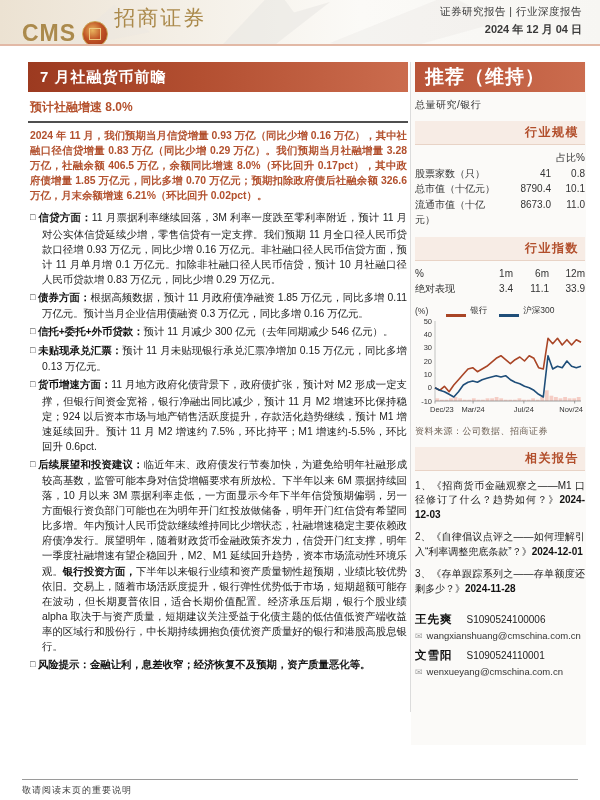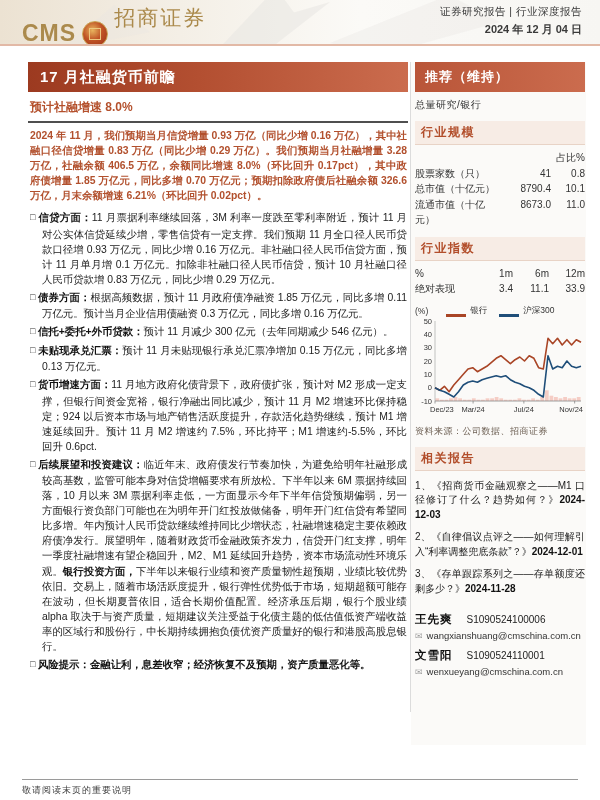--- a/index.html
+++ b/index.html
@@ -25,38 +25,38 @@
   .hmeta{position:absolute;right:18px;top:5px;text-align:right;color:#3a3a3a;}
   .hmeta .l1{font-size:10.5px;letter-spacing:.5px;}
   .hmeta .l2{font-size:11px;font-weight:bold;margin-top:3px;}
 
   
   .title-bar{position:absolute;left:28px;top:62px;width:380px;height:30px;
     background:linear-gradient(90deg,#9c3a20 0%,#b34f31 45%,#cb6c4e 100%);
     color:#fff;font-weight:bold;font-size:15px;line-height:30px;padding-left:12px;box-sizing:border-box;letter-spacing:1px;}
   .rating-box{position:absolute;left:415px;top:62px;width:170px;height:30px;
     background:linear-gradient(90deg,#b95538 0%,#cb6c4e 100%);
-    color:#fff;font-weight:bold;font-size:13px;line-height:30px;padding-left:10px;box-sizing:border-box;letter-spacing:1px;}
+    color:#fff;font-weight:bold;font-size:19px;line-height:30px;padding-left:10px;box-sizing:border-box;letter-spacing:1px;}
   .subtitle{position:absolute;left:30px;top:99px;color:#b4502c;font-weight:bold;font-size:12px;}
   .rule{position:absolute;left:28px;top:121px;width:380px;height:2px;background:#4f4f4f;}
   .vdiv{position:absolute;left:410px;top:62px;width:1px;height:650px;background:#dcdcdc;}
   .sidebg{position:absolute;left:411px;top:62px;width:175px;height:683px;background:#fbfaf8;}
 
   
   .body-col{position:absolute;left:30px;top:128px;width:377px;color:#1c1c1c;font-size:10.4px;line-height:15.1px;text-align:justify;}
   .lead{color:#b2502d;font-weight:bold;margin:0 0 7px 0;}
   .bullet{margin:0 0 3px 0;padding-left:12px;text-indent:-12px;}
   .bullet .bsq{font-size:9px;position:relative;top:-1px;color:#333;}
   .bullet b{color:#111;}
 
   
   .sidebar{position:absolute;left:415px;top:98px;width:170px;color:#333;}
   .cat{font-size:10px;color:#333;margin-bottom:9px;letter-spacing:.5px;}
   .sec-h{background:#f7ece5;color:#b24e2b;font-weight:bold;font-size:12px;padding:3px 6px;
-    border-bottom:1px solid #e8d3c6;letter-spacing:1.5px;margin-top:9px;}
+    border-bottom:1px solid #e8d3c6;letter-spacing:1.5px;margin-top:9px;text-align:right;}
   .tbl{font-size:10px;margin-top:5px;}
   .trow{display:flex;line-height:15.5px;}
   .trow .lab{flex:1;}
   .trow .v1{width:48px;text-align:right;}
   .trow .v2{width:34px;text-align:right;}
   .perf .v1,.perf .v2,.perf .v3{width:36px;text-align:right;}
   .perf .lab{flex:1;}
 
   .legend-row{display:flex;align-items:center;font-size:8.5px;color:#333;margin-top:8px;}
   .legend-row .yl{margin-right:6px;}
@@ -98,21 +98,21 @@
     <div class="hmeta">
       <div class="l1">证券研究报告 | 行业深度报告</div>
       <div class="l2">2024 年 12 月 04 日</div>
     </div>
   </div>
   <div class="banner-line"></div>
 
   <div class="sidebg"></div>
   <div class="vdiv"></div>
 
-  <div class="title-bar">17 月社融货币前瞻</div>
+  <div class="title-bar">7 月社融货币前瞻</div>
   <div class="rating-box">推荐（维持）</div>
   <div class="subtitle">预计社融增速 8.0%</div>
   <div class="rule"></div>
 
   <div class="body-col">
     <p class="lead">2024 年 11 月，我们预期当月信贷增量 0.93 万亿（同比少增 0.16 万亿），其中社融口径信贷增量 0.83 万亿（同比少增 0.29 万亿）。我们预期当月社融增量 3.28 万亿，社融余额 406.5 万亿，余额同比增速 8.0%（环比回升 0.17pct），其中政府债增量 1.85 万亿元，同比多增 0.70 万亿元；预期扣除政府债后社融余额 326.6 万亿，月末余额增速 6.21%（环比回升 0.02pct）。</p>
     <div id="bullets">
         <p class="bullet"><span class="bsq">□ </span><b>信贷方面：</b><span>11 月票据利率继续回落，3M 利率一度跌至零利率附近，预计 11 月对公实体信贷延续少增，零售信贷有一定支撑。我们预期 11 月全口径人民币贷款口径增 0.93 万亿元，同比少增 0.16 万亿元。非社融口径人民币信贷方面，预计 11 月单月增 0.1 万亿元。扣除非社融口径人民币信贷，预计 10 月社融口径人民币贷款增 0.83 万亿元，同比少增 0.29 万亿元。</span></p>
         <p class="bullet"><span class="bsq">□ </span><b>债券方面：</b><span>根据高频数据，预计 11 月政府债净融资 1.85 万亿元，同比多增 0.11 万亿元。预计当月企业信用债融资 0.3 万亿元，同比多增 0.16 万亿元。</span></p>
         <p class="bullet"><span class="bsq">□ </span><b>信托+委托+外币贷款：</b><span>预计 11 月减少 300 亿元（去年同期减少 546 亿元）。</span></p>

